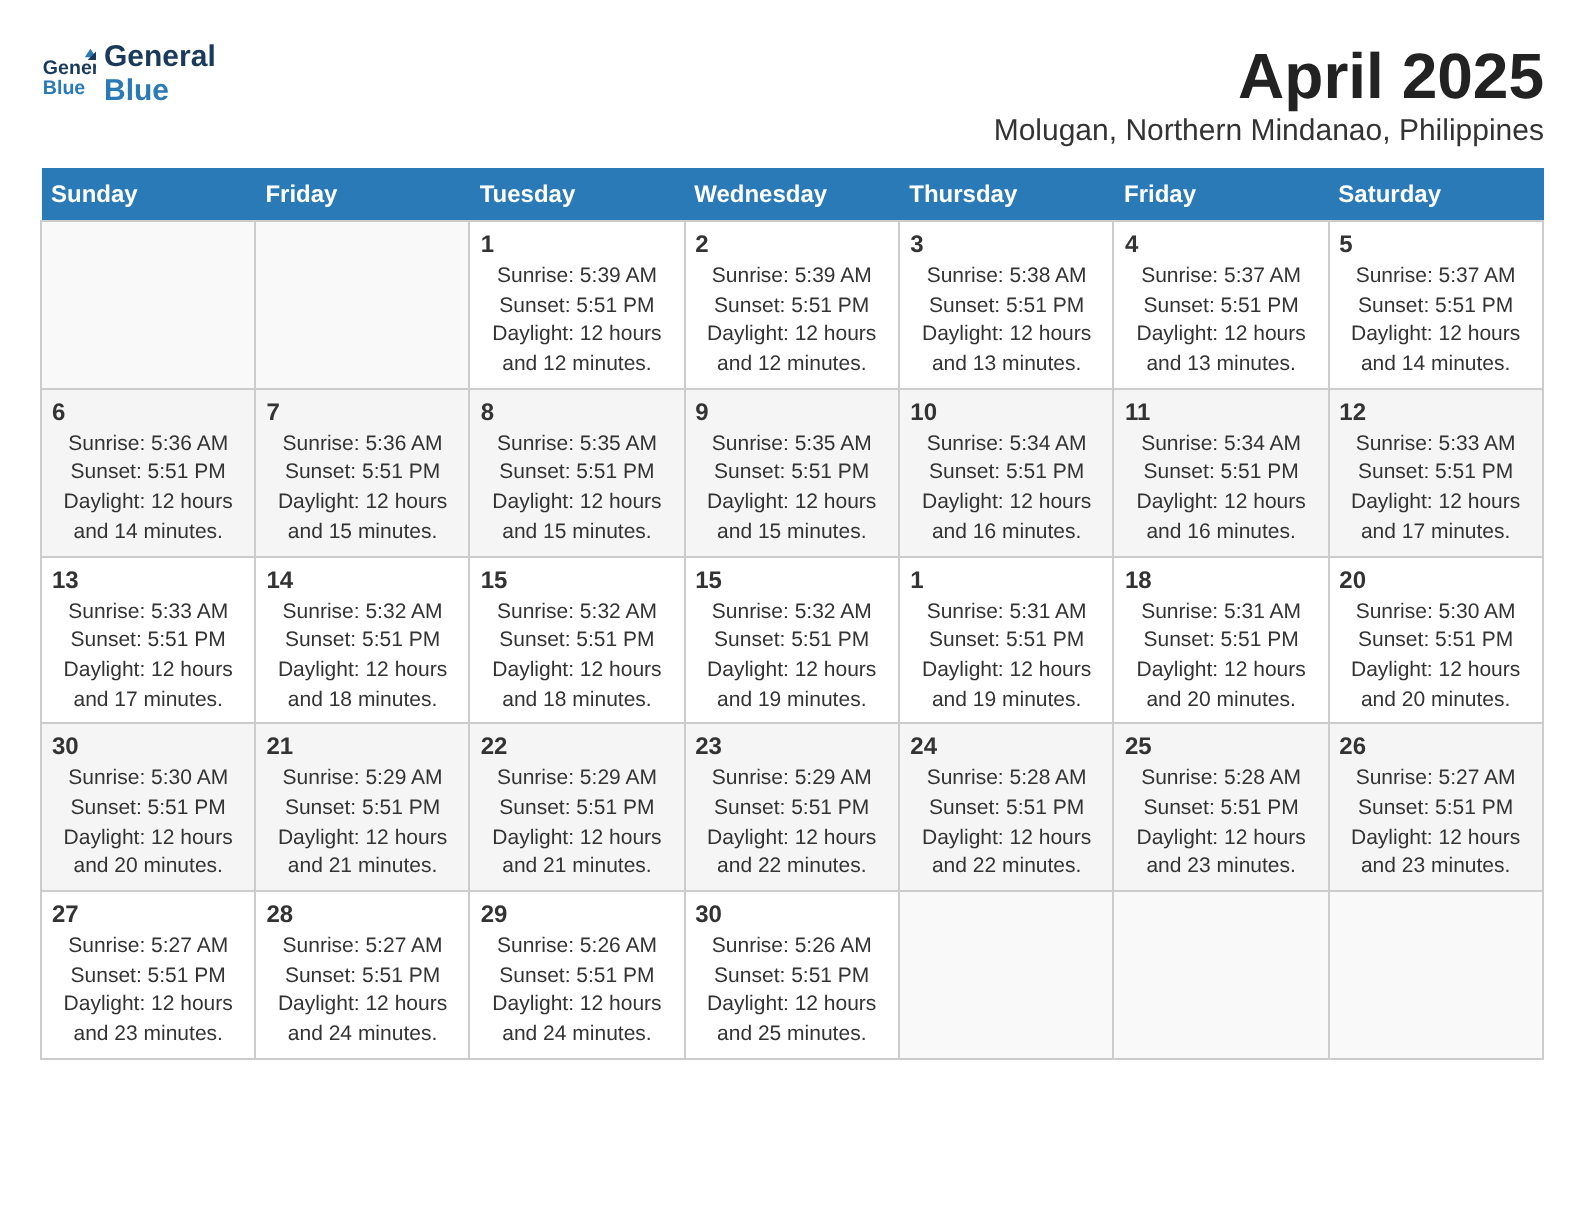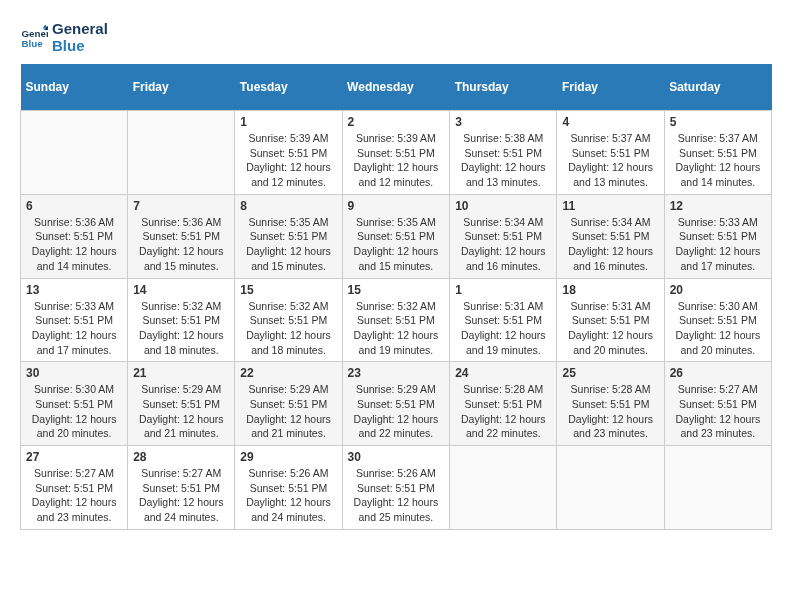--- a/index.html
+++ b/index.html
@@ -39,21 +39,21 @@
       color: #333;
     }
     table {
       width: 100%;
       border-collapse: collapse;
       font-size: 11px;
     }
     thead tr th {
       background-color: #2a7ab8;
       color: #fff;
-      padding: 16px 5px;
+      padding: 6px 5px;
       text-align: left;
       font-size: 12px;
       font-weight: bold;
       margin-left: 30px;
     }
     tbody tr td {
       border: 1px solid #ccc;
       vertical-align: top;
       padding: 4px 5px;
       width: 108px;
@@ -88,20 +88,24 @@
       <text x="2" y="20" font-size="14" font-weight="bold" fill="#1a3a5c">General</text>
       <text x="2" y="34" font-size="14" font-weight="bold" fill="#2a7ab8">Blue</text>
       <polygon points="32,8 40,8 36,2" fill="#2a7ab8"></polygon>
       <polygon points="34,10 40,10 40,4" fill="#1a3a5c"></polygon>
     </svg>
     <div>
       <div style="font-size:15px;font-weight:bold;color:#1a3a5c;">General</div>
       <div style="font-size:15px;font-weight:bold;color:#2a7ab8;">Blue</div>
     </div>
   </div>
+  <div class="title-block">
+    <h1>April 2025</h1>
+    <h2>Molugan, Northern Mindanao, Philippines</h2>
+  </div>
 </div>
 
 <table>
   <thead>
     <tr id="header-row">
     <th>Sunday</th>
         <th>Friday</th>
         <th>Tuesday</th>
         <th>Wednesday</th>
         <th>Thursday</th>

